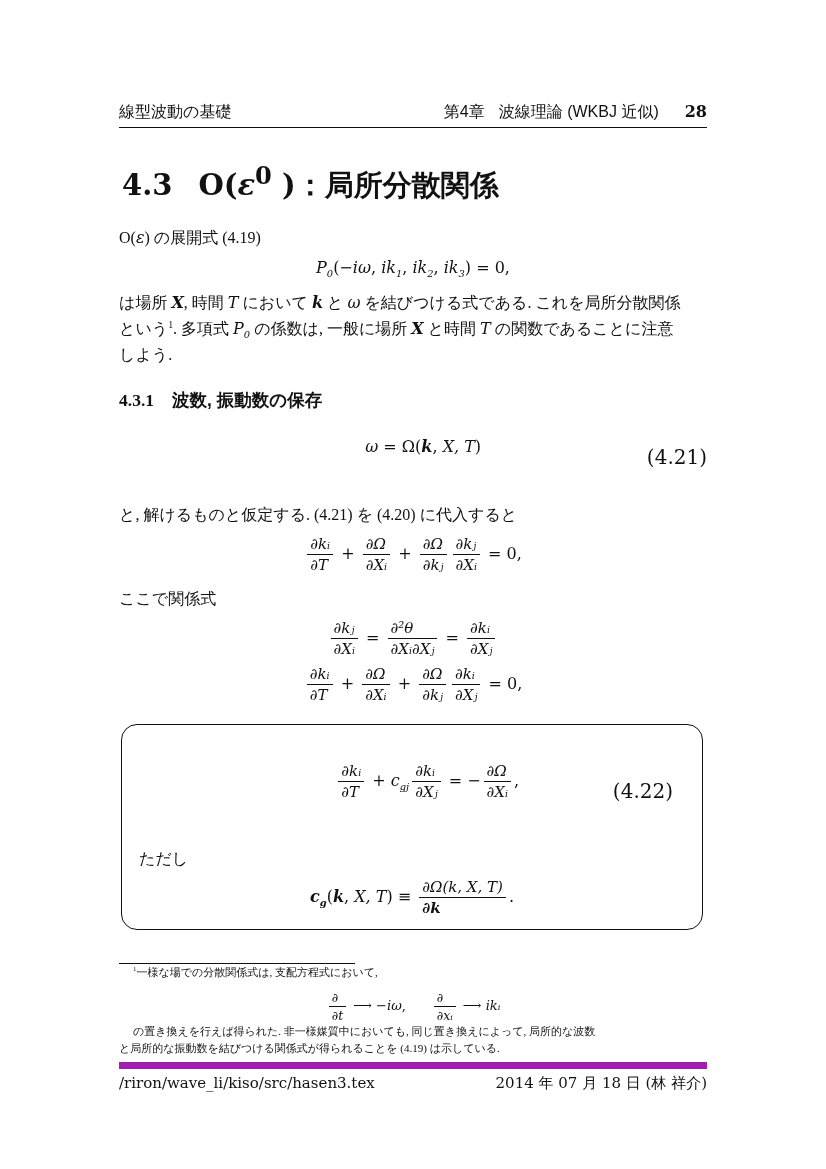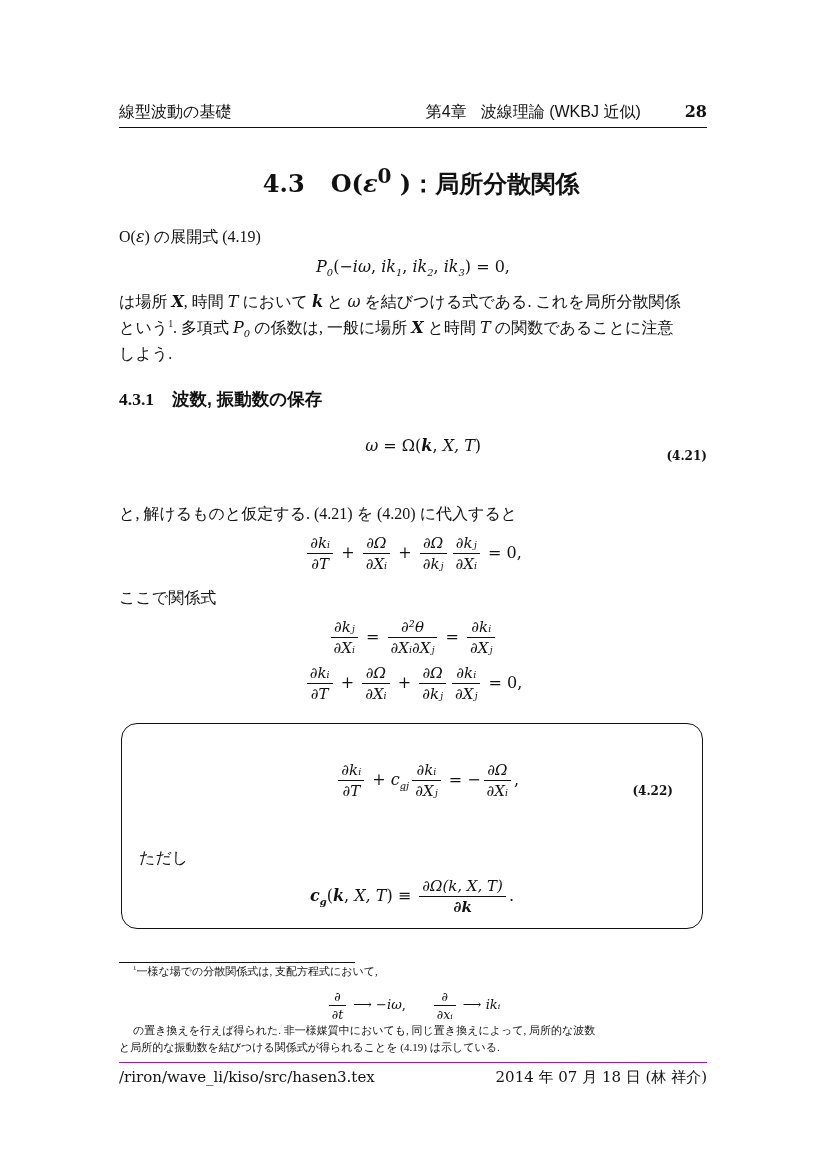--- a/index.html
+++ b/index.html
@@ -13,25 +13,25 @@
     font-family:"Liberation Serif","DejaVu Serif",serif;
     font-size:16px;
     overflow:hidden;
     border-radius:19px;
   }
   .sans{font-family:"Liberation Sans","DejaVu Sans",sans-serif;}
   
   .header{display:flex;align-items:baseline;font-size:16px;}
   .hgroup{margin-left:auto;display:flex;align-items:baseline;}
   .chapter-label{margin-right:14px;}
-  .chapter-title{margin-right:44px;}
+  .chapter-title{margin-right:26px;}
   .pgnum{font-family:"DejaVu Serif",serif;font-weight:bold;margin-top:16px;}
   .hrule{border-top:1px solid #111;margin-top:4px;height:0;}
   
-  h1{margin:33px 0 0 16px;font-size:24px;line-height:30px;font-weight:bold;text-align:center;}
+  h1{margin:33px 0 0 3px;font-size:29px;line-height:30px;font-weight:bold;}
   .secnum{font-family:"DejaVu Serif",serif;margin-right:26px;}
   .secmath{font-family:"DejaVu Serif",serif;}
   .sectitle{font-family:"Liberation Sans","DejaVu Sans",sans-serif;}
   h2{margin:22px 0 0 0;font-size:17.5px;line-height:20px;font-weight:bold;}
   .subnum{font-family:Liberation Serif, serif;margin-right:18px;}
   .subtitle{font-family:"Liberation Sans","DejaVu Sans",sans-serif;}
   
   .rich{white-space:pre-wrap;font-size:16px;line-height:26px;margin:0;}
   .mt25{margin-top:25px;} .mt22{margin-top:22px;} .mt13{margin-top:13px;}
   .mt12{margin-top:12px;} .mt8{margin-top:8px;} .mt6{margin-top:6px;}
@@ -39,47 +39,47 @@
   .mit{font-family:"DejaVu Serif",serif;font-style:italic;}
   .mb{font-weight:bold;}
   
   .eqrow{
     position:relative;text-align:center;white-space:pre-wrap;
     font-family:"DejaVu Serif",serif;font-size:16px;line-height:1.25;margin-top:7px;
   }
   .eqrow sub,.rich sub{font-size:0.62em;line-height:0;}
   .eqrow sup,.rich sup{font-size:0.62em;line-height:0;}
   .frac{
-    display:inline-block;vertical-align:middle;text-align:center;
+    display:inline-block;vertical-align:middle;text-align:left;
     margin:0 3px;font-size:15px;font-style:italic;line-height:1.2;
   }
   .frac .num{display:block;padding:0 3px 1px 3px;border-bottom:1px solid #111;}
   .frac .den{display:block;padding:1px 3px 0 3px;}
   .eqno{
     position:absolute;right:0;top:50%;transform:translateY(-50%);
-    font-style:normal;font-family:"DejaVu Serif",serif;font-size:12px;font-weight:bold;
+    font-style:normal;font-family:"DejaVu Serif",serif;font-size:20px;
   }
   
   .obox{
     margin:20px 0 0 2px;width:582px;box-sizing:border-box;
     border:1px solid #111;border-radius:16px;
     padding:10px 17px 12px 17px;
   }
   .obox .eqno{right:12px;}
   .tadashi{font-size:16px;line-height:24px;margin-top:6px;}
   
   .fnrule{border-top:1px solid #111;width:236px;margin-top:33px;height:0;}
   .fn{font-size:11px;line-height:17px;white-space:pre-wrap;margin:0;}
   .fn-indent{padding-left:14px;}
   .fn-eq{font-size:13px;margin-top:9px;}
   .fn-eq .frac{font-size:12.5px;}
   
   .footer{
     position:absolute;left:119px;right:119px;top:1062px;
-    border-top:1px solid #a21caf;padding-top:5px;
+    border-top:7px solid #a21caf;padding-top:5px;
     display:flex;justify-content:space-between;
     font-size:15px;font-family:"DejaVu Serif",serif;
   }
 </style>
 </head>
 <body>
 
 <div class="page">
 
   <div class="header">

